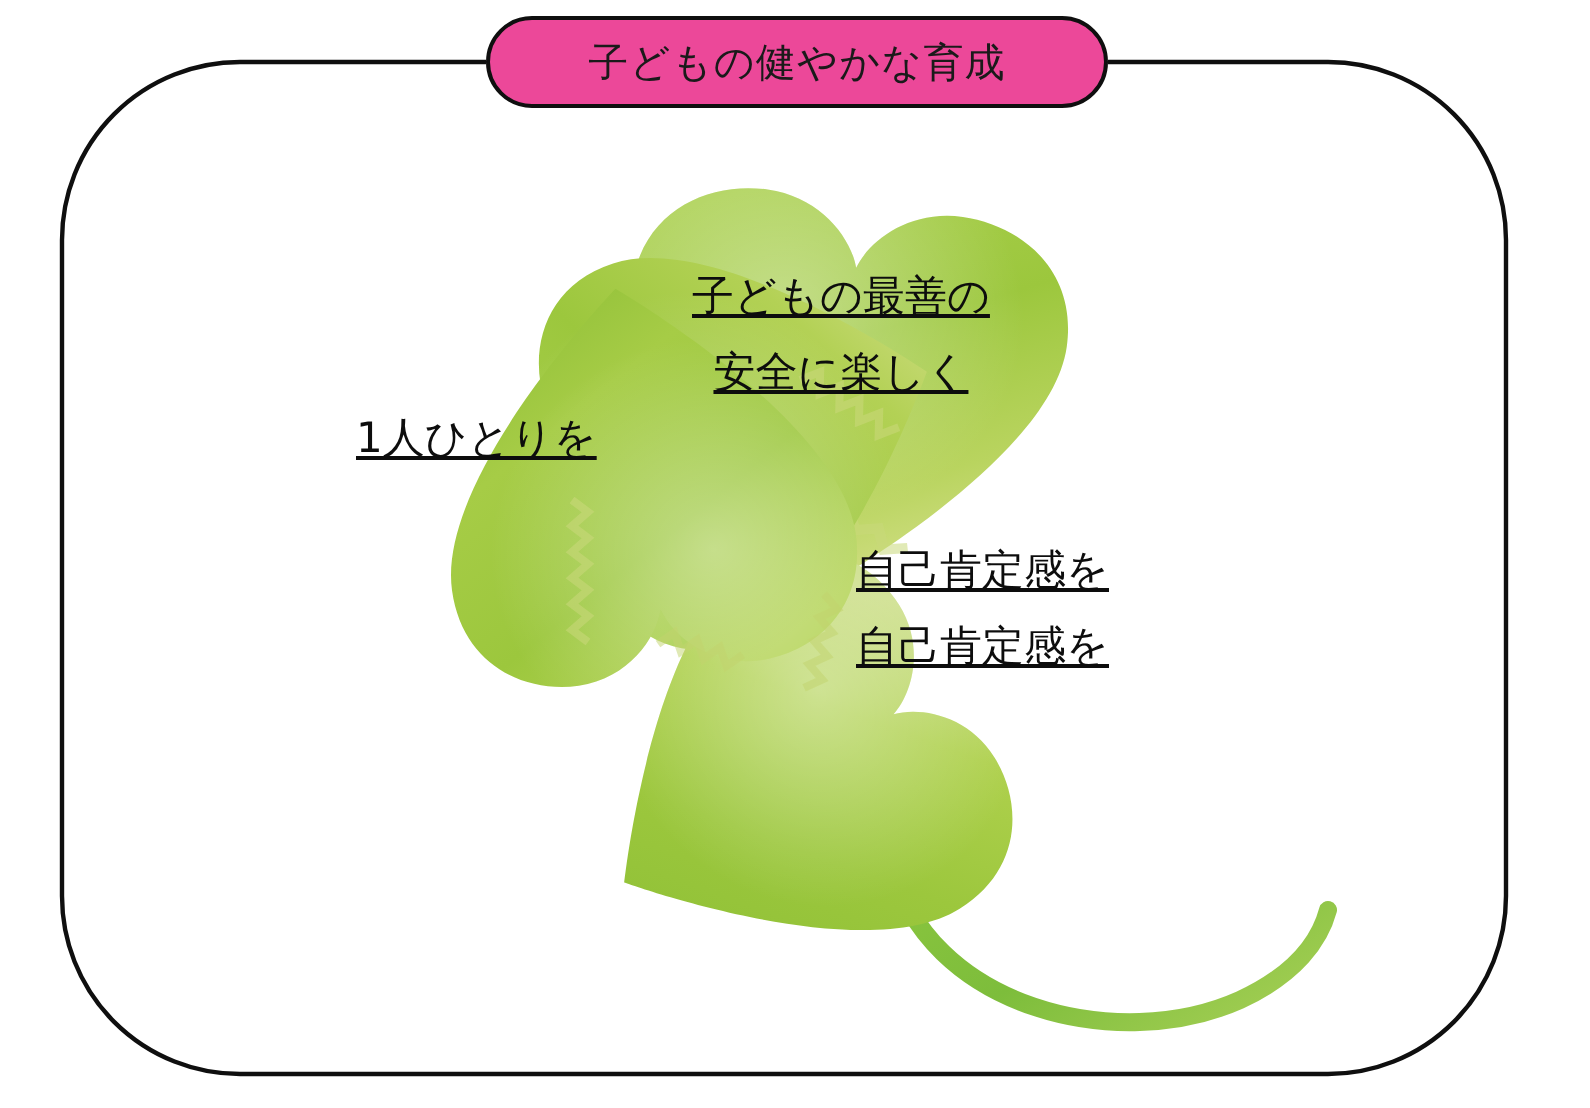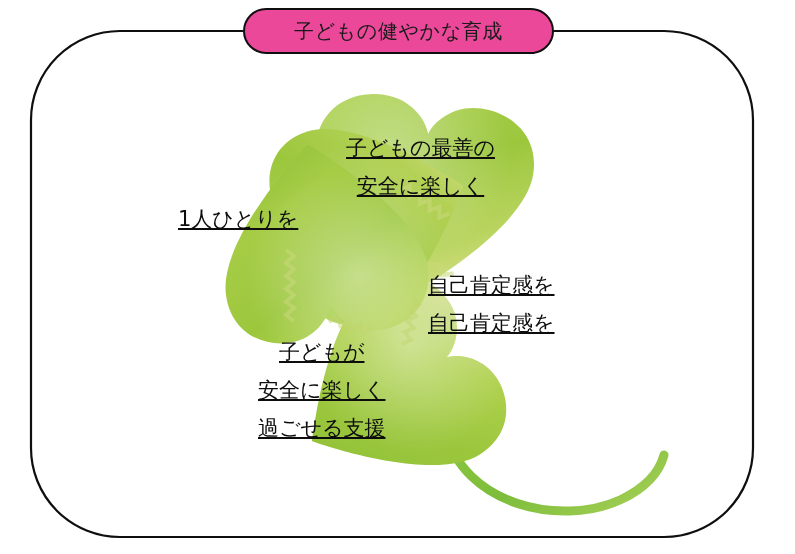--- a/index.html
+++ b/index.html
@@ -185,19 +185,14 @@
 
   <div class="petal-text" id="petal-text-left">
     <div>1人ひとりを</div>
   </div>
 
   <div class="petal-text" id="petal-text-right">
     <div>自己肯定感を</div>
     <div>自己肯定感を</div>
   </div>
 
-  <div class="petal-text" id="petal-text-bottom">
-    <div>子どもが</div>
-    <div>安全に楽しく</div>
-    <div>過ごせる支援</div>
-  </div>
 
 </div>
 
 </body></html>

